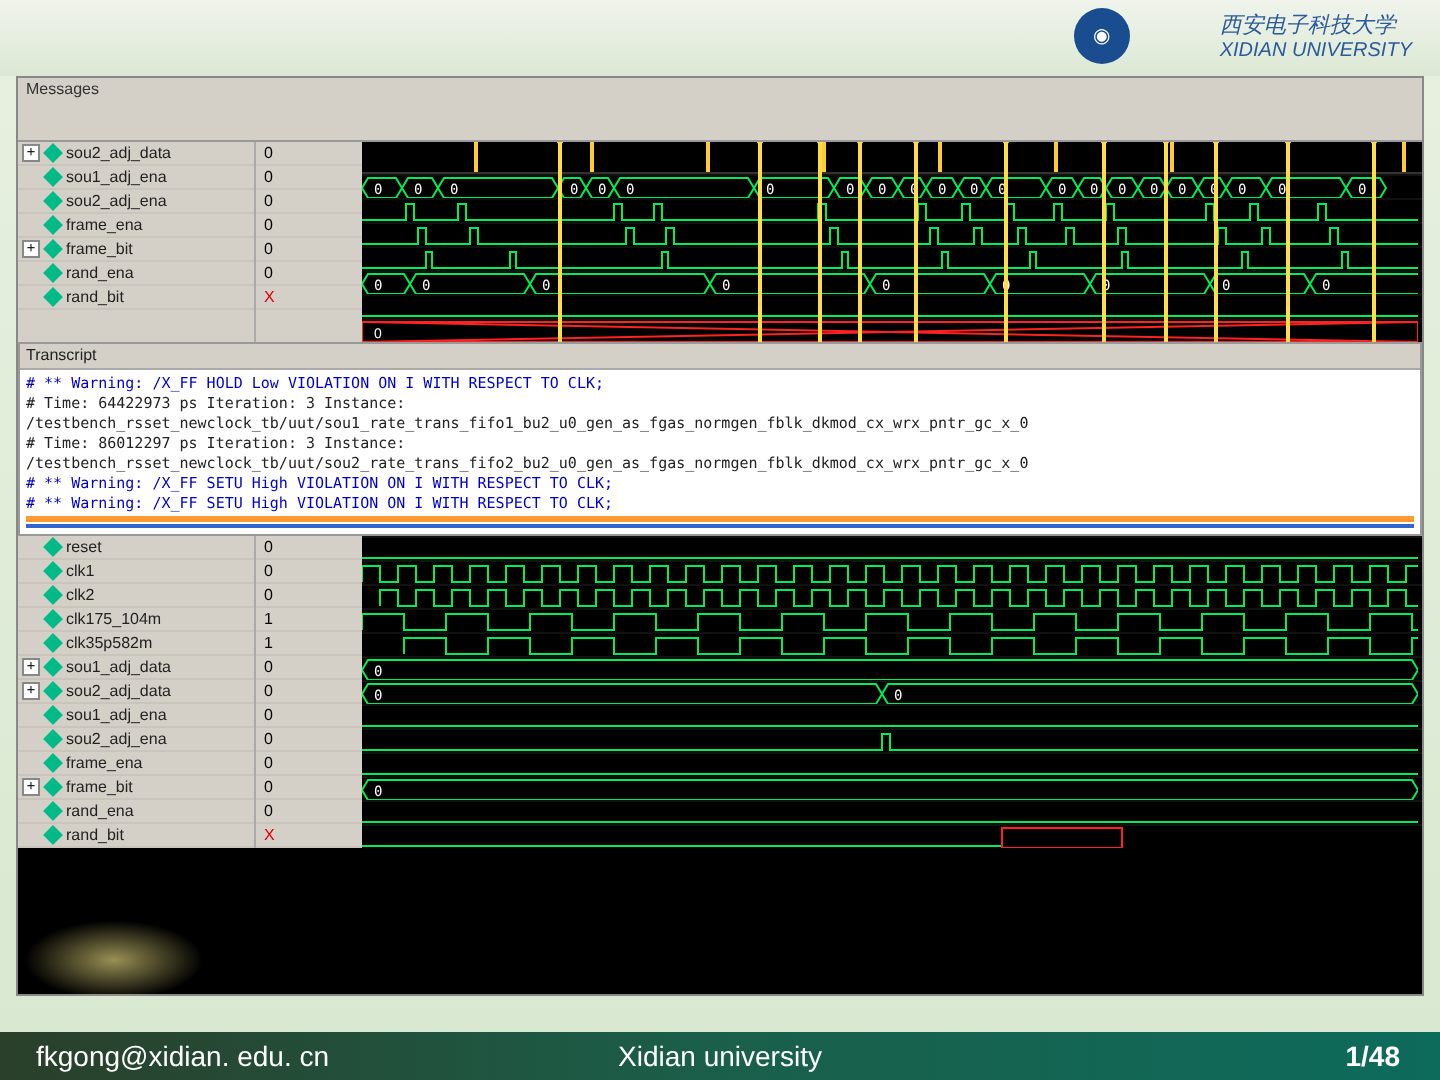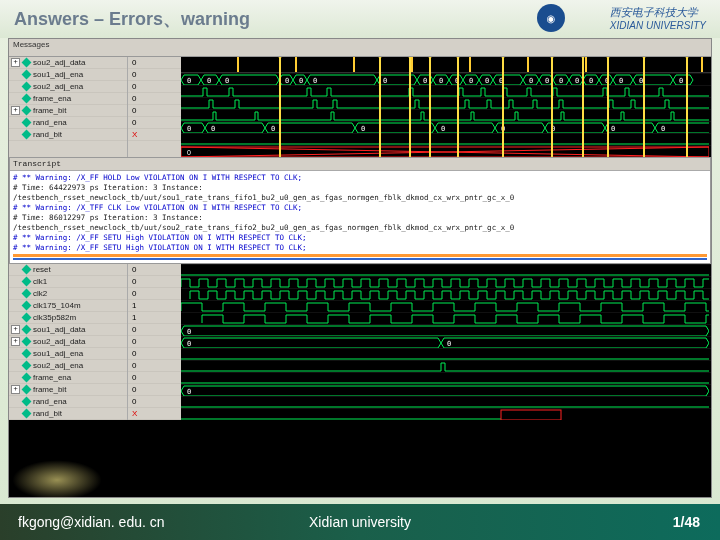--- a/index.html
+++ b/index.html
@@ -51,21 +51,21 @@
     position: absolute;
     top: 38px;
     left: 8px;
     right: 8px;
     height: 460px;
     background: #000;
     border: 1px solid #888;
   }
   .panel-header {
     background: #d4d0c8;
-    height: 18px;
+    height: 32px;
     font-size: 8px;
     padding: 1px 4px;
     color: #333;
     border-bottom: 1px solid #999;
   }
   .wave-block {
     display: flex;
     background: #000;
   }
   .sig-col {
@@ -157,41 +157,41 @@
     border: 1px solid #999;
     margin-top: 0;
     font-size: 7.5px;
     font-family: monospace;
     color: #222;
     padding: 2px 3px;
     line-height: 10px;
   }
   .transcript .t-header {
     background: #d4d0c8;
-    font-family: Liberation Mono, monospace;
+    font-family: Liberation Sans, sans-serif;
     font-size: 8px;
     padding: 1px 3px;
     margin: -2px -3px 2px -3px;
     border-bottom: 1px solid #aaa;
   }
   .transcript .warn { color: #0000cc; }
   .transcript .bar-orange {
     height: 3px;
     background: #ff9933;
     margin: 1px 0;
   }
   .transcript .bar-blue {
     height: 2px;
     background: #3366cc;
     margin: 1px 0;
   }
   .footer {
     position: absolute;
     bottom: 0; left: 0; right: 0;
-    height: 36px;
+    height: 24px;
     background: linear-gradient(to right, #2a3f2a 0%, #1a5f4a 50%, #0d6b5c 100%);
     display: flex;
     align-items: center;
     padding: 0 18px;
     color: #fff;
   }
   .footer .email { font-size: 14px; }
   .footer .univ {
     position: absolute;
     left: 50%;
@@ -212,21 +212,20 @@
     height: 40px;
     border-radius: 50%;
     background: radial-gradient(ellipse, rgba(255,240,140,0.6) 0%, rgba(255,240,140,0) 70%);
     pointer-events: none;
   }
 </style>
 </head>
 <body>
 
 <div class="header">
-  <div class="header-title">Answers – Errors、warning</div>
   <div class="logo-area">
     <div class="logo-circle">◉</div>
     <div>
       <div class="logo-text" style="font-size:11px;">西安电子科技大学</div>
       <div class="logo-text">XIDIAN UNIVERSITY</div>
     </div>
   </div>
 </div>
 
 <div class="sim-main">
@@ -413,21 +412,20 @@
           <div class="yellow-arrow"></div>
         </div>
       </div>
   </div>
 
   <div class="transcript">
     <div class="t-header">Transcript</div>
     <div id="transcript-lines">
         <div class="warn"># ** Warning: /X_FF HOLD Low VIOLATION ON I WITH RESPECT TO CLK;</div>
         <div># Time: 64422973 ps Iteration: 3 Instance: /testbench_rsset_newclock_tb/uut/sou1_rate_trans_fifo1_bu2_u0_gen_as_fgas_normgen_fblk_dkmod_cx_wrx_pntr_gc_x_0</div>
-        <div class="warn"># ** Warning: /X_TFF CLK Low VIOLATION ON I WITH RESPECT TO CLK;</div>
         <div># Time: 86012297 ps Iteration: 3 Instance: /testbench_rsset_newclock_tb/uut/sou2_rate_trans_fifo2_bu2_u0_gen_as_fgas_normgen_fblk_dkmod_cx_wrx_pntr_gc_x_0</div>
         <div class="warn"># ** Warning: /X_FF SETU High VIOLATION ON I WITH RESPECT TO CLK;</div>
         <div class="warn"># ** Warning: /X_FF SETU High VIOLATION ON I WITH RESPECT TO CLK;</div>
       </div>
     <div class="bar-orange"></div>
     <div class="bar-blue"></div>
   </div>
 
   <div class="wave-block">
     <div class="sig-col" id="sigcol2">

